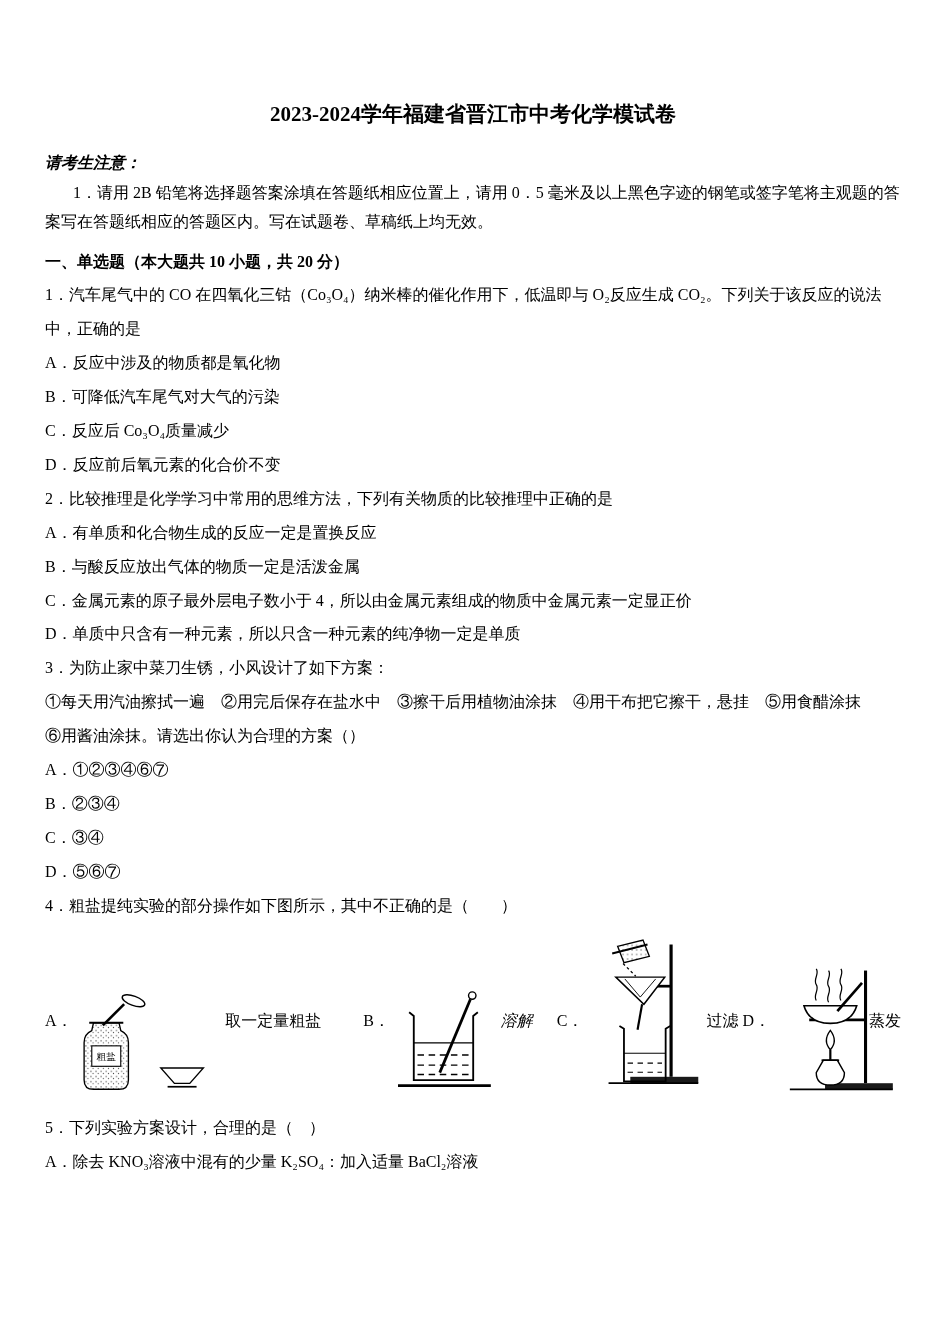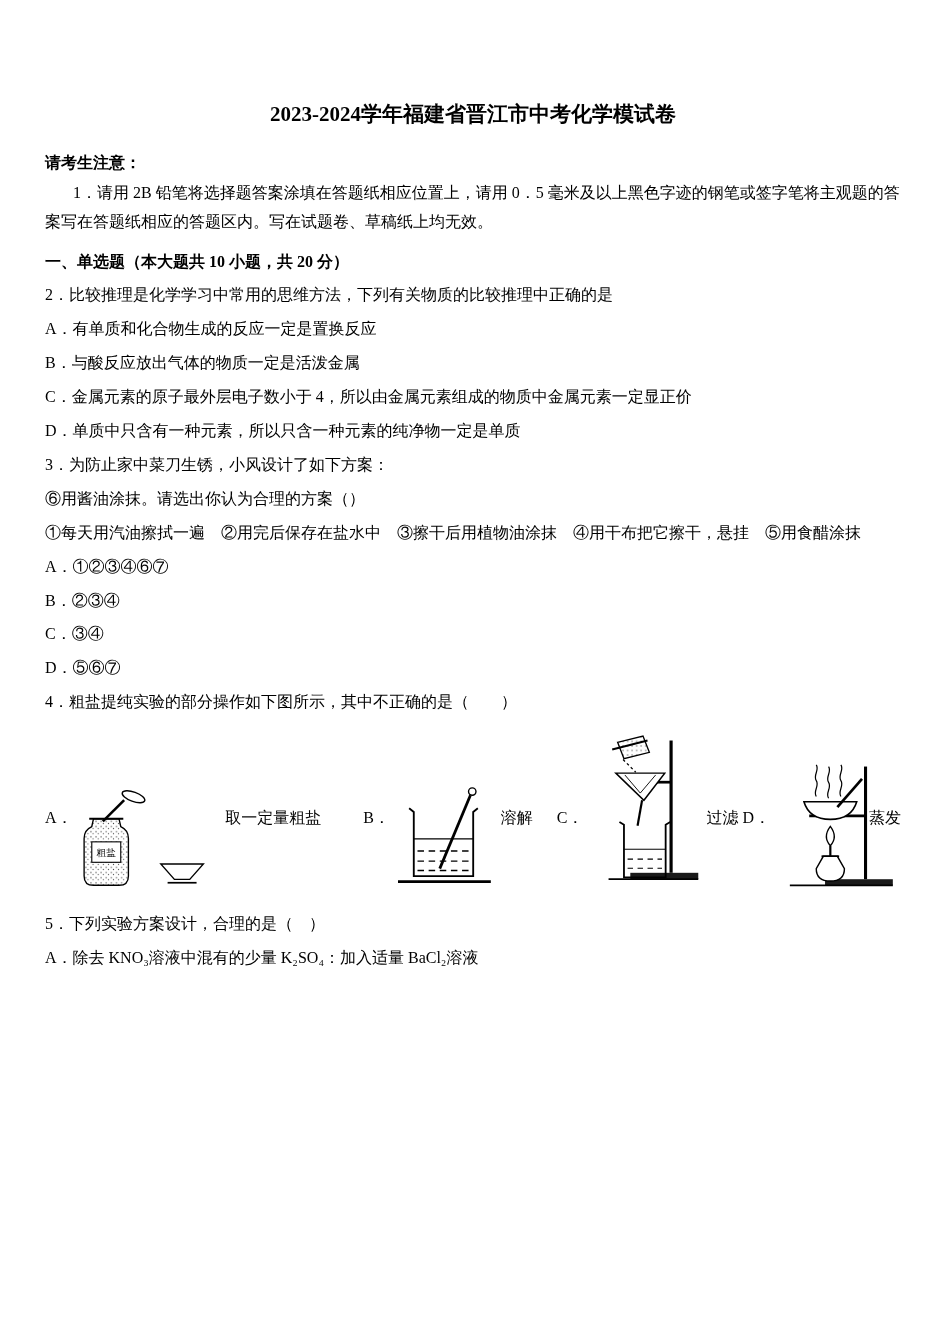--- a/index.html
+++ b/index.html
@@ -15,21 +15,21 @@
     font-family: "Liberation Serif", "DejaVu Serif", serif;
     font-size: 16px;
   }
   .title {
     text-align: center;
     font-weight: bold;
     font-size: 21px;
     margin-bottom: 20px;
   }
   .notice { line-height: 1.85; }
-  .notice-head { font-weight: bold; }
+  .notice-head { font-weight: bold; font-style: italic; }
   .notice-item { text-indent: 28px; }
   .section-head {
     font-weight: bold;
     margin-top: 8px;
     line-height: 2.1;
   }
   .line { line-height: 2.12; }
   .q5-gap { margin-top: 10px; }
   .figure-row {
     display: flex;
@@ -40,21 +40,21 @@
   }
   .fig-letter, .fig-caption {
     font-size: 16px;
     line-height: 1.2;
     margin-bottom: 70px;
     white-space: nowrap;
   }
   .m-la { margin-right: 6px; }
   .m-ca { margin-left: 12px; margin-right: 42px; }
   .m-lb { margin-right: 8px; }
-  .m-cb { margin-left: 10px; margin-right: 24px; }
+  .m-cb { margin-left: 10px; margin-right: 24px; font-style: italic; }
   .m-lc { margin-right: 2px; }
   .m-cc { margin-left: 8px; margin-right: 4px; }
   .m-ld { margin-right: 4px; }
   .m-cd { margin-left: -24px; }
   svg { display: block; }
   svg text { font-family: "Liberation Serif", "DejaVu Serif", serif; }
 </style>
 </head>
 <body>
 
@@ -62,33 +62,40 @@
 
   <h1 class="title">2023-2024学年福建省晋江市中考化学模试卷</h1>
 
   <div class="notice">
     <div class="notice-head">请考生注意：</div>
     <div class="notice-item">1．请用 2B 铅笔将选择题答案涂填在答题纸相应位置上，请用 0．5 毫米及以上黑色字迹的钢笔或签字笔将主观题的答案写在答题纸相应的答题区内。写在试题卷、草稿纸上均无效。</div>
   </div>
 
   <div class="section-head">一、单选题（本大题共 10 小题，共 20 分）</div>
 
+  <div>
+    <div class="line">1．汽车尾气中的 CO 在四氧化三钴（Co₃O₄）纳米棒的催化作用下，低温即与 O₂反应生成 CO₂。下列关于该反应的说法中，正确的是</div>
+    <div class="line">A．反应中涉及的物质都是氧化物</div>
+    <div class="line">B．可降低汽车尾气对大气的污染</div>
+    <div class="line">C．反应后 Co₃O₄质量减少</div>
+    <div class="line">D．反应前后氧元素的化合价不变</div>
+  </div>
 
   <div>
     <div class="line">2．比较推理是化学学习中常用的思维方法，下列有关物质的比较推理中正确的是</div>
     <div class="line">A．有单质和化合物生成的反应一定是置换反应</div>
     <div class="line">B．与酸反应放出气体的物质一定是活泼金属</div>
     <div class="line">C．金属元素的原子最外层电子数小于 4，所以由金属元素组成的物质中金属元素一定显正价</div>
     <div class="line">D．单质中只含有一种元素，所以只含一种元素的纯净物一定是单质</div>
   </div>
 
   <div>
     <div class="line">3．为防止家中菜刀生锈，小风设计了如下方案：</div>
+    <div class="line">①每天用汽油擦拭一遍　②用完后保存在盐水中　③擦干后用植物油涂抹　④用干布把它擦干，悬挂　⑤用食醋涂抹</div>
     <div class="line">⑥用酱油涂抹。请选出你认为合理的方案（）</div>
-    <div class="line">①每天用汽油擦拭一遍　②用完后保存在盐水中　③擦干后用植物油涂抹　④用干布把它擦干，悬挂　⑤用食醋涂抹</div>
     <div class="line">A．①②③④⑥⑦</div>
     <div class="line">B．②③④</div>
     <div class="line">C．③④</div>
     <div class="line">D．⑤⑥⑦</div>
   </div>
 
   <div>
     <div class="line">4．粗盐提纯实验的部分操作如下图所示，其中不正确的是（　　）</div>
 
     <div class="figure-row">

